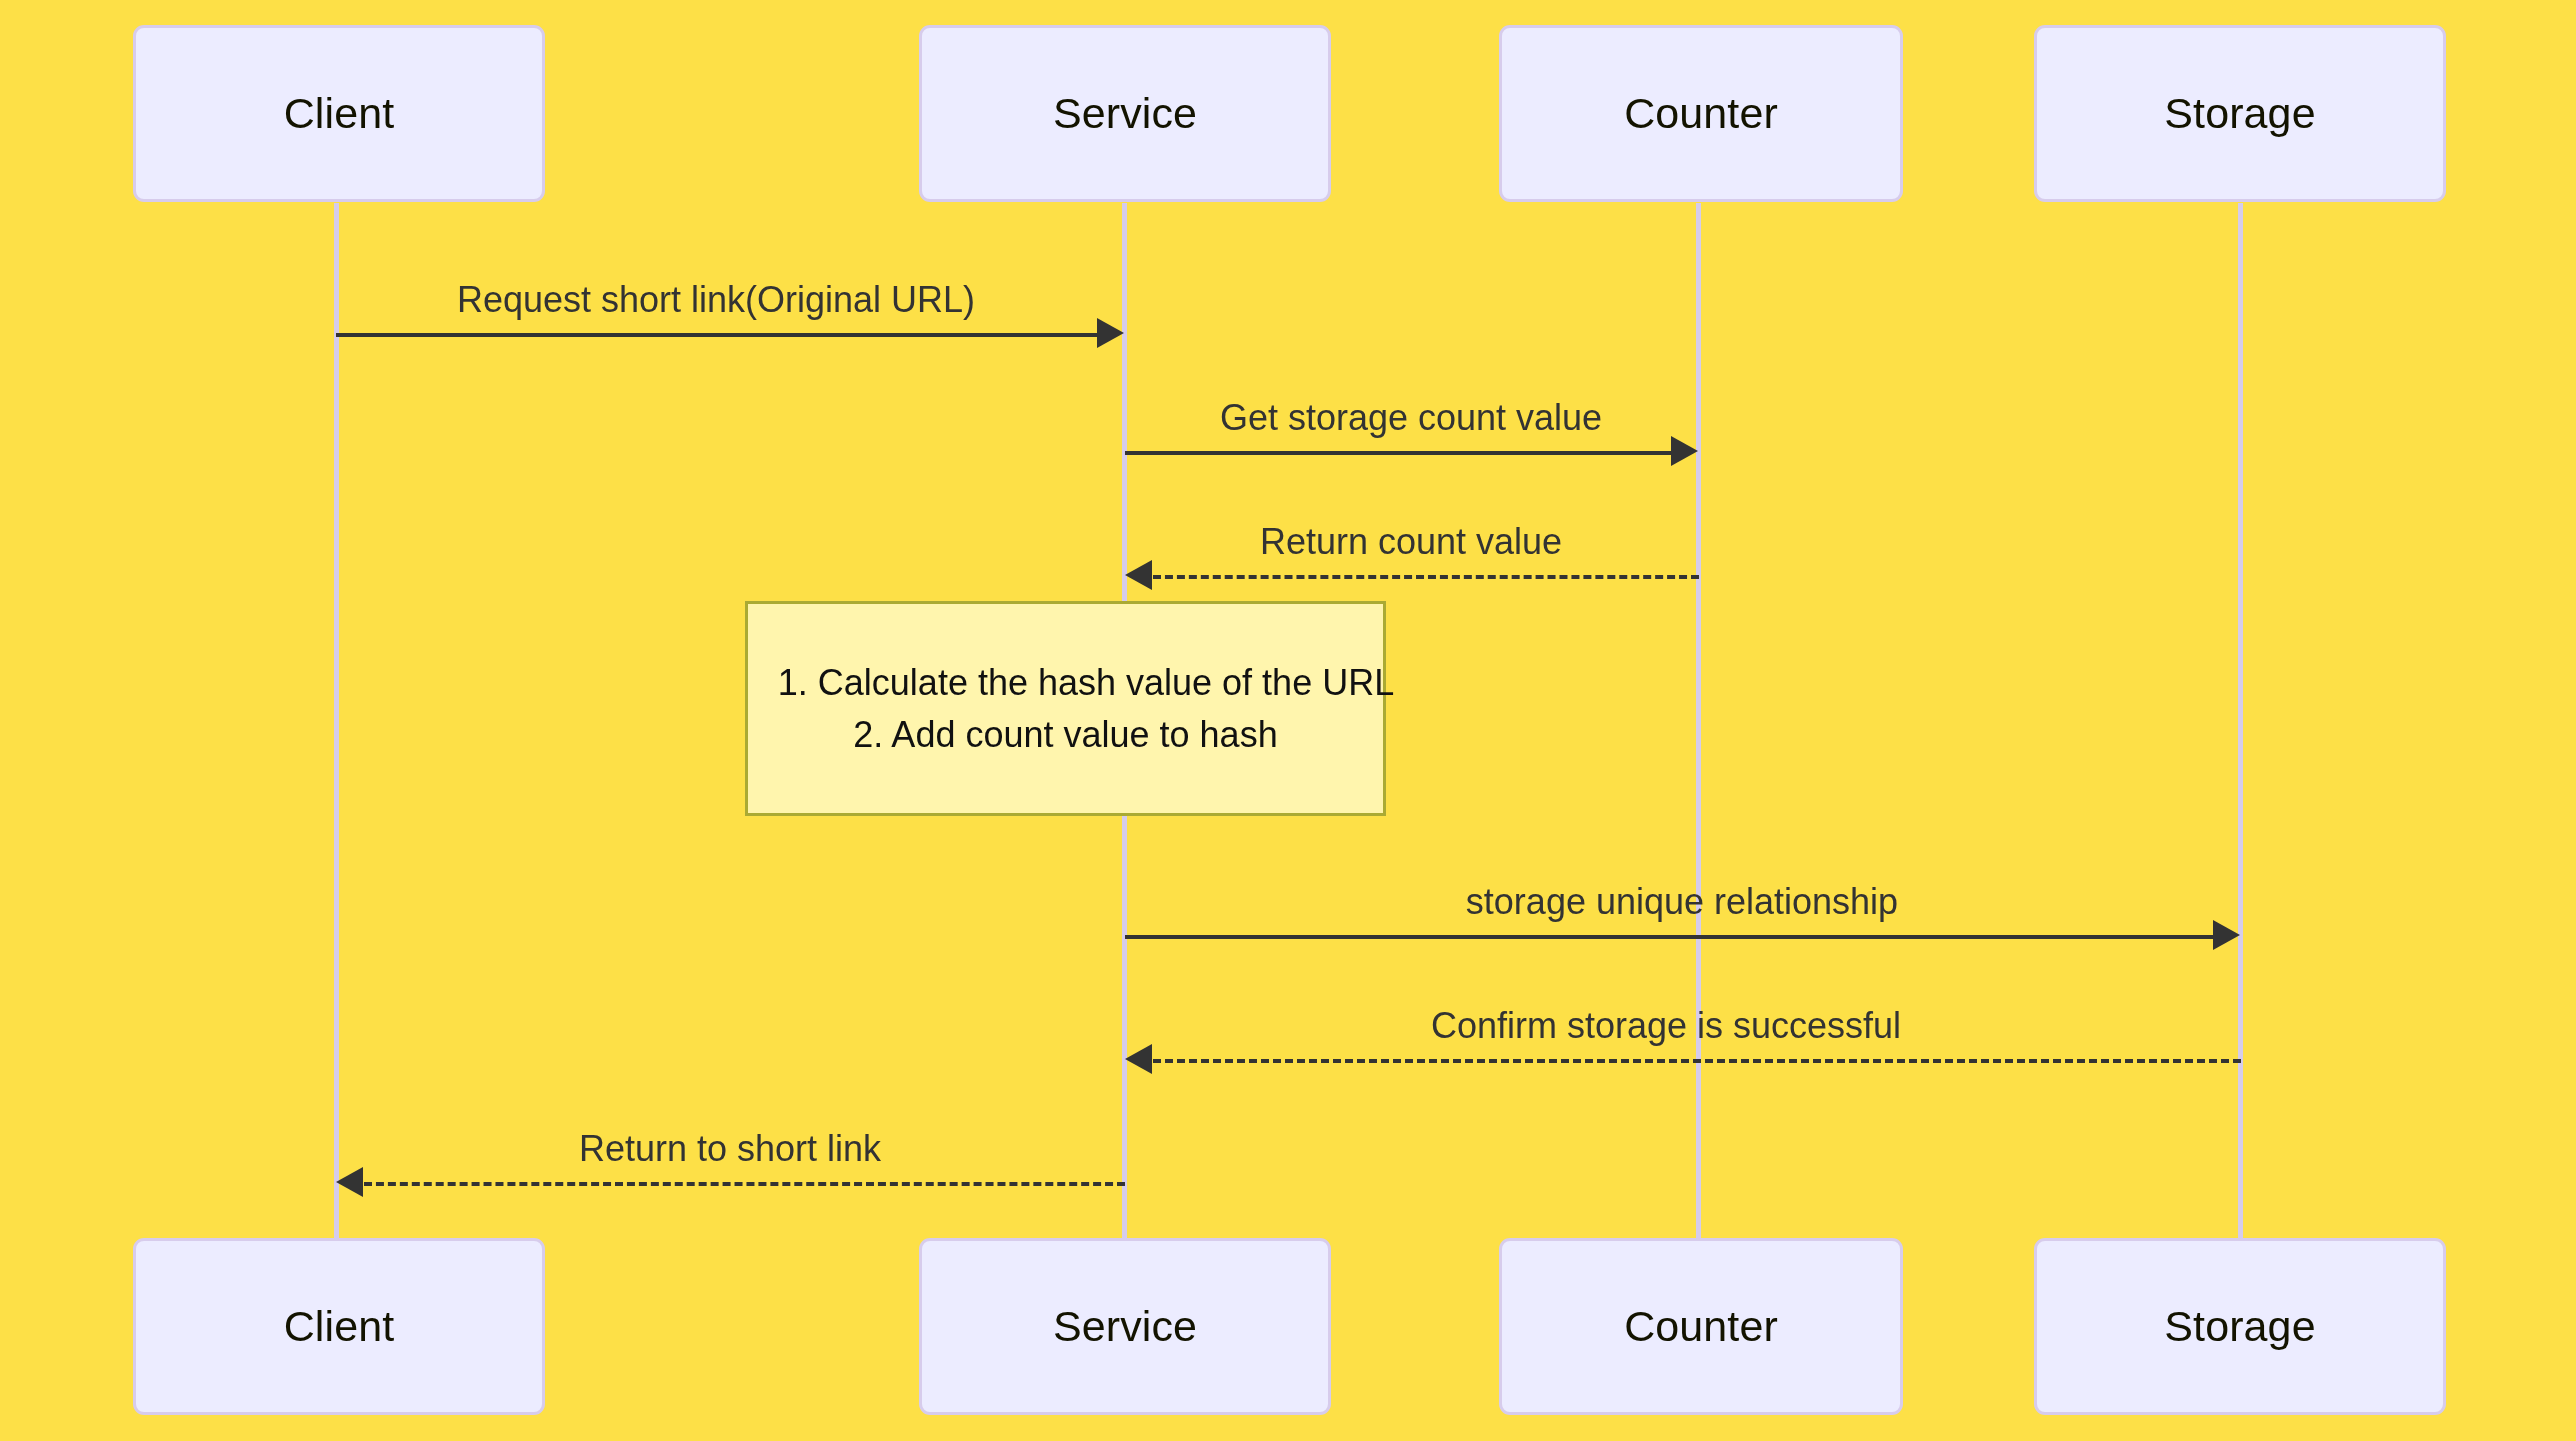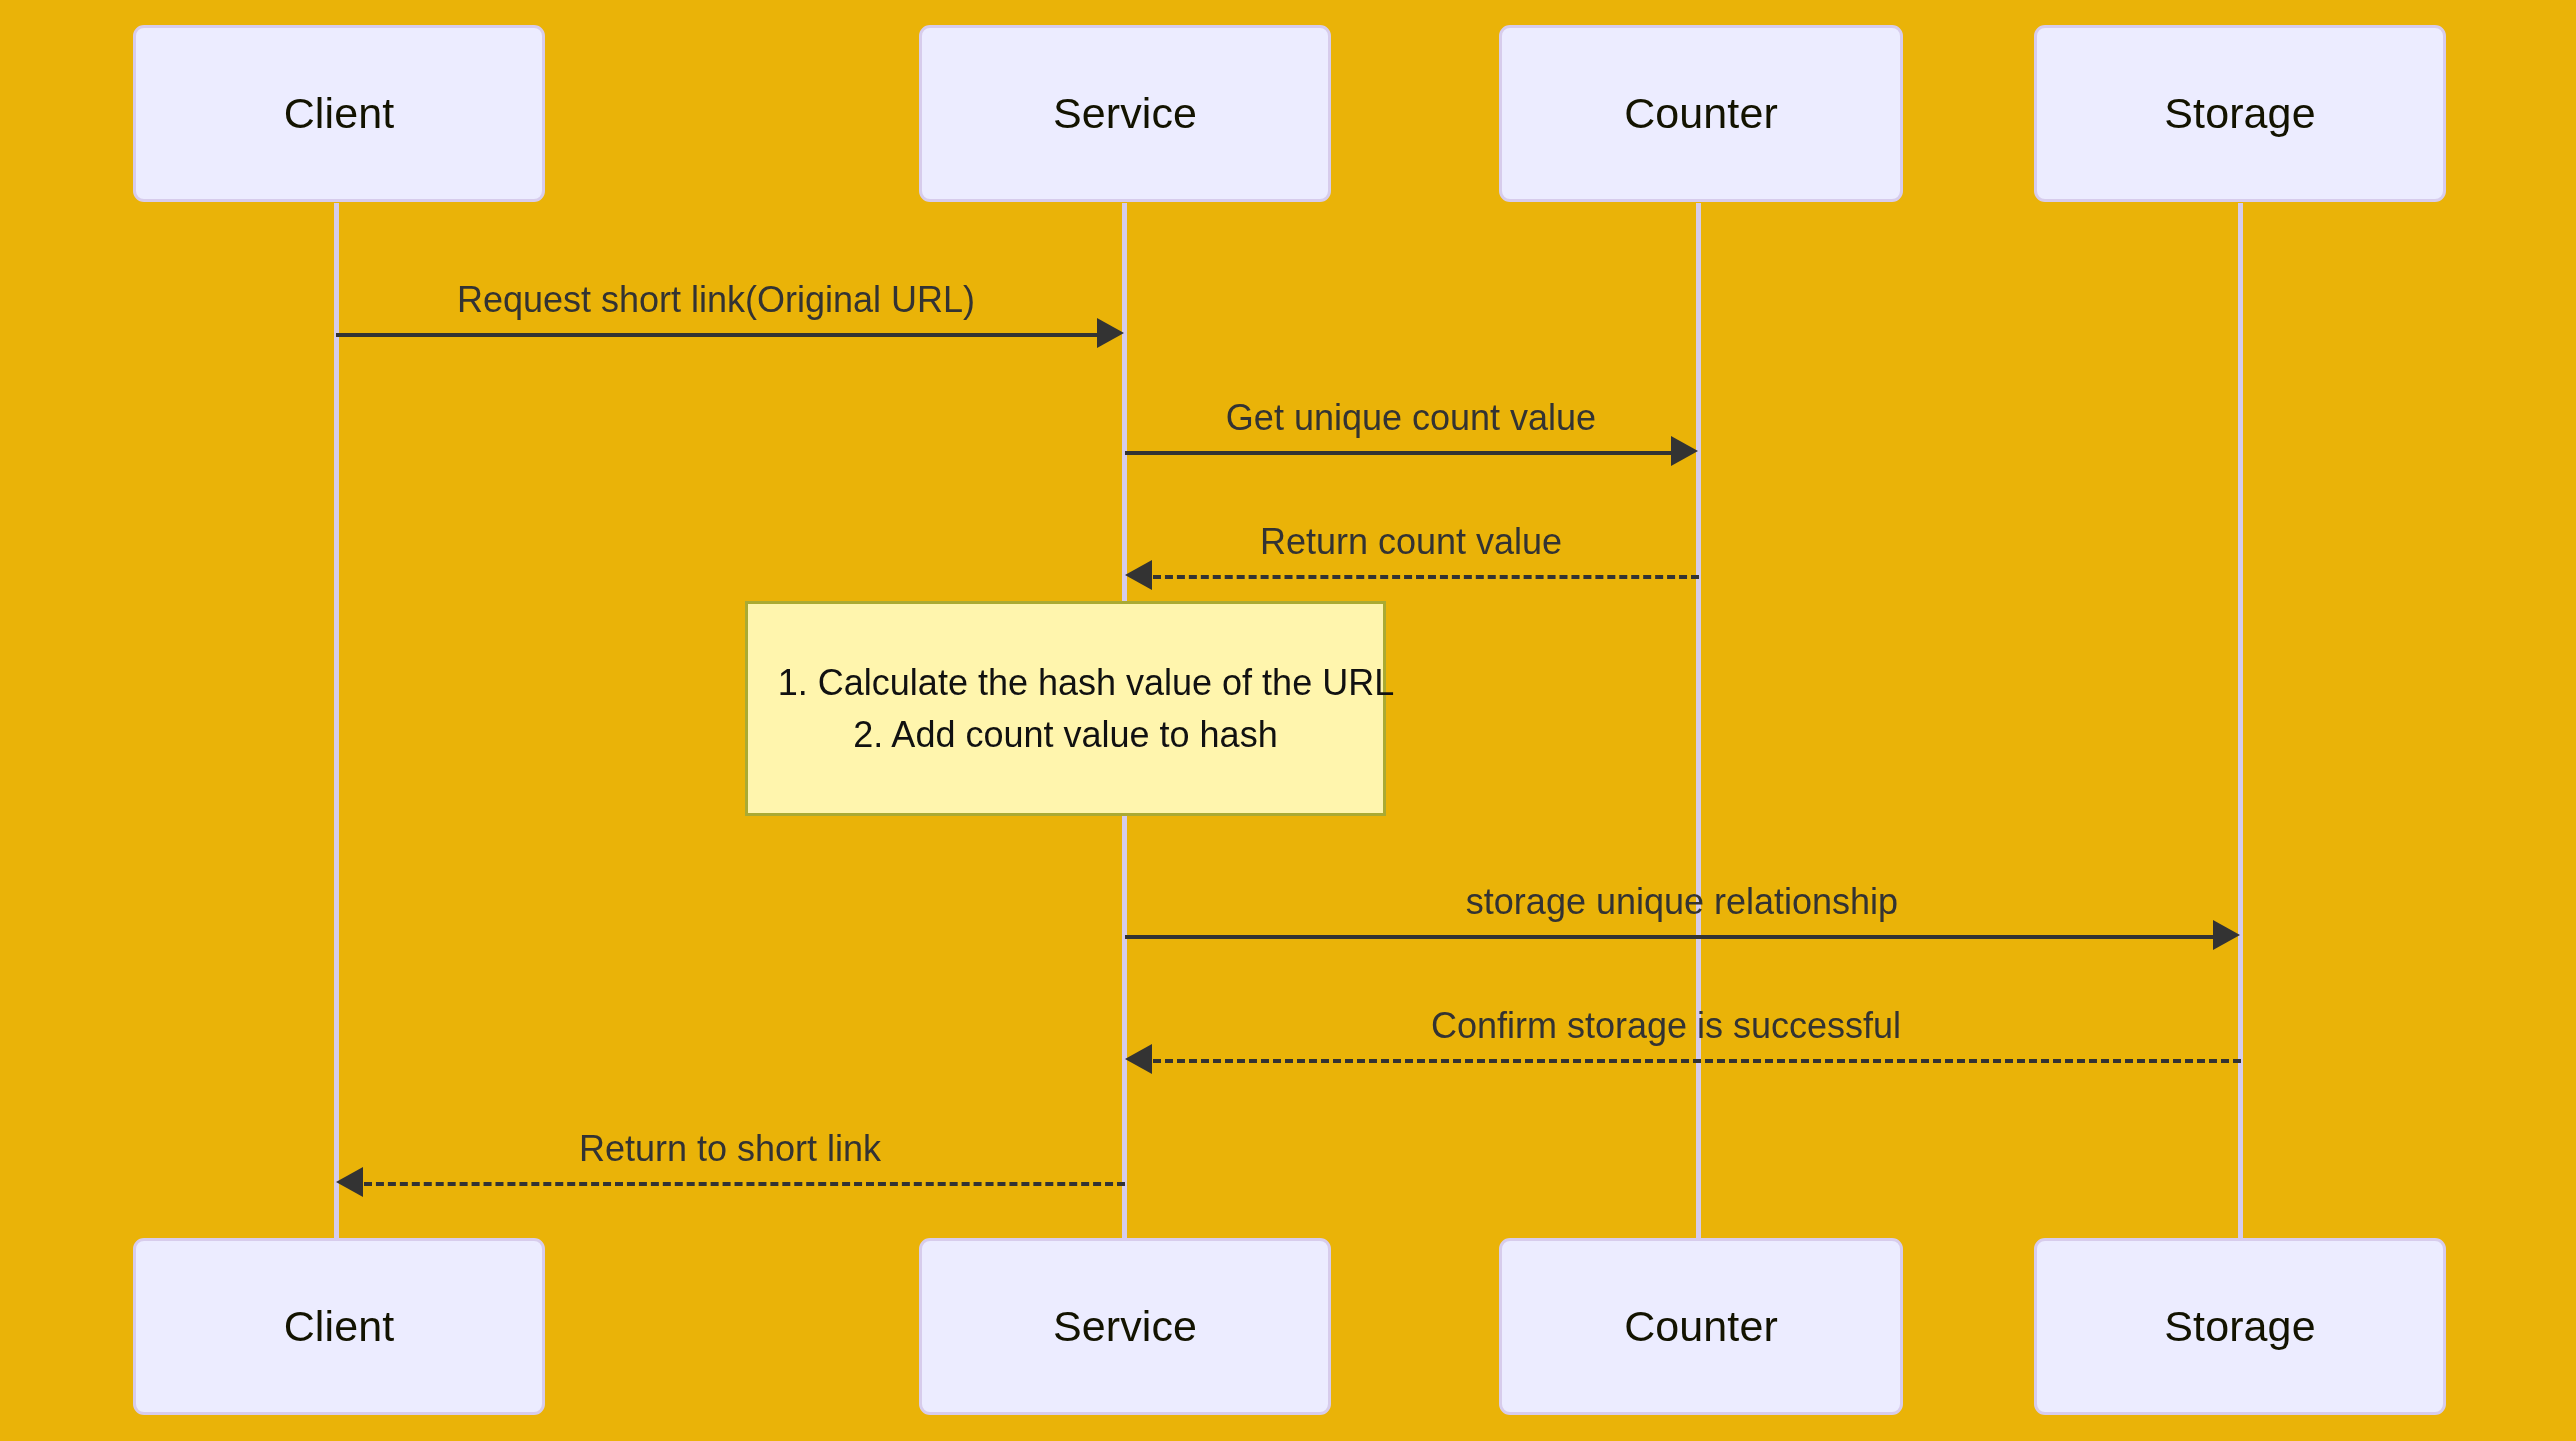--- a/index.html
+++ b/index.html
@@ -7,21 +7,21 @@
     padding: 0;
     background: #ffffff;
   }
   body {
     font-family: "Liberation Sans", sans-serif;
   }
   #diagram {
     position: relative;
     width: 2576px;
     height: 1442px;
-    background: #eab308;
+    background: #fde047;
     overflow: hidden;
   }
   
   .actor-box {
     position: absolute;
     box-sizing: border-box;
     background: #ECECFF;
     border: 3.4px solid #D7CCEC;
     border-radius: 11px;
     display: flex;
@@ -152,21 +152,21 @@
 
   <div class="msg" style="left:336px; top:333px; width:788px;">
     <div class="msg-line" style="width:761px;"></div>
     <div class="arrowhead right" style="left:761px;"></div>
     <div class="msg-label" style="left:380px;">Request short link(Original URL)</div>
   </div>
 
   <div class="msg" style="left:1125px; top:451px; width:573px;">
     <div class="msg-line" style="width:546px;"></div>
     <div class="arrowhead right" style="left:546px;"></div>
-    <div class="msg-label" style="left:286px;">Get unique count value</div>
+    <div class="msg-label" style="left:286px;">Get storage count value</div>
   </div>
 
   <div class="msg" style="left:1125px; top:575px; width:573px;">
     <div class="msg-line dashed" style="left:27.5px; width:546px;"></div>
     <div class="arrowhead left" style="left:0px;"></div>
     <div class="msg-label" style="left:286px;">Return count value</div>
   </div>
 
   <div class="note-box" style="left:745px; top:601px; width:641px; height:215px;">
     <div class="note-line overflow" style="margin-right:-41px;">1. Calculate the hash value of the URL</div>

